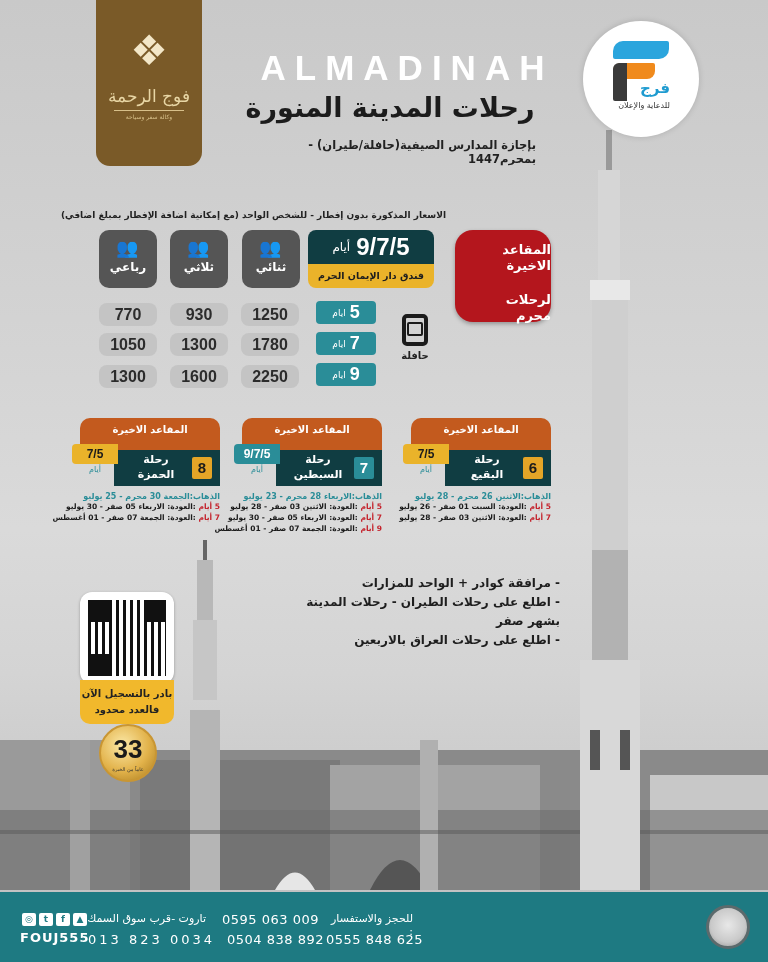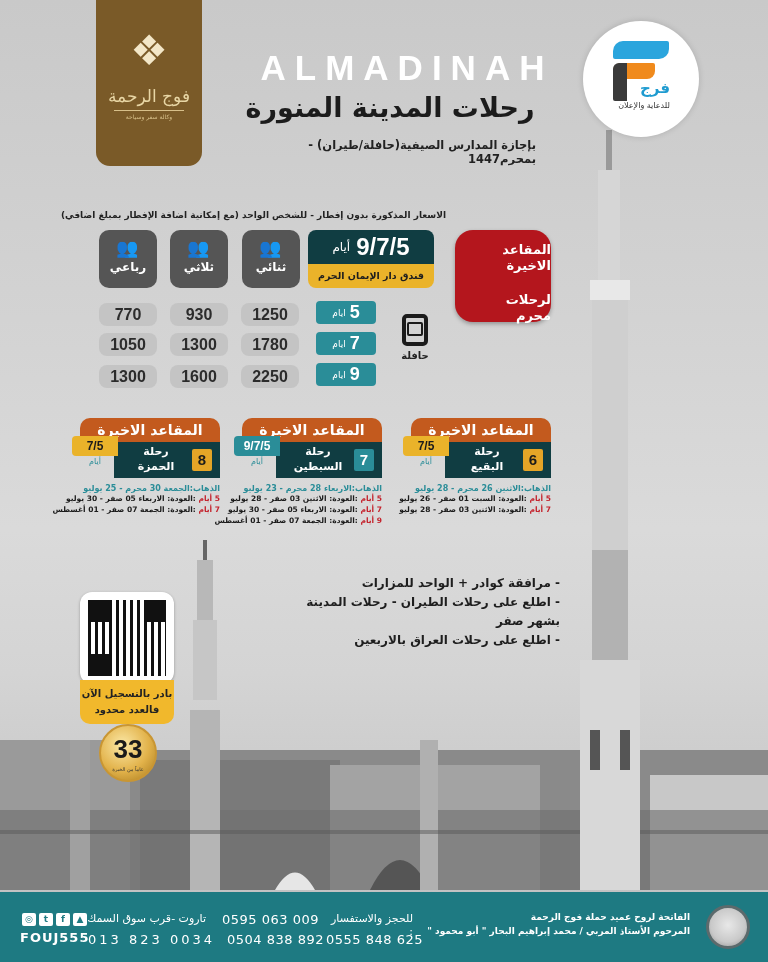--- a/index.html
+++ b/index.html
@@ -74,21 +74,21 @@
   .days-cell .n { font-family: "Liberation Sans", sans-serif; font-weight: bold; font-size: 18px; }
   .days-cell .u { font-size: 9px; }
 
   .bus { left: 390px; top: 314px; width: 36px; text-align: center; margin-left: 7px; }
   .bus .ic { width: 26px; height: 32px; border: 4px solid #1b1b1b; border-radius: 5px; margin: 0 auto; position: relative; }
   .bus .ic:after { content: ""; position: absolute; left: 1px; right: 1px; top: 4px; height: 10px; border: 2px solid #1b1b1b; border-radius: 2px; }
   .bus .lb { font-size: 10px; font-weight: bold; color: #222; margin-top: 4px; }
 
   
   .trip { top: 418px; width: 148px; }
-  .trip .hdr { margin-left: 8px; height: 24px; background: #c35a1e; border-radius: 10px 10px 0 0; color: #fff; font-size: 14px; font-weight: bold; text-align: center; line-height: 24px; }
+  .trip .hdr { margin-left: 8px; height: 32px; background: #c35a1e; border-radius: 10px 10px 0 0; color: #fff; font-size: 10px; font-weight: bold; text-align: center; line-height: 24px; }
   .trip .body { position: relative; height: 38px; }
   .trip .name { position: absolute; right: 0; top: 0; width: 106px; height: 36px; background: #103d42; color: #fff; }
   .trip .name .txt { position: absolute; right: 34px; top: 2px; font-size: 11px; font-weight: bold; line-height: 15px; text-align: center; width: 60px; }
   .trip .name .numbox { position: absolute; right: 8px; top: 7px; width: 20px; height: 22px; background: #e5a527; color: #1b1b1b; font-family: "Liberation Sans", sans-serif; font-weight: bold; font-size: 15px; text-align: center; line-height: 22px; border-radius: 2px; }
   .trip .name.teal .numbox { background: #2a8d98; color: #fff; }
   .trip .dur { position: absolute; left: 0; top: -6px; width: 46px; height: 20px; background: #eab32a; color: #1b1b1b; font-family: "Liberation Sans", sans-serif; font-weight: bold; font-size: 12px; text-align: center; line-height: 20px; border-radius: 4px 0 0 4px; }
   .trip .dur.teal { background: #2a8d98; color: #fff; }
   .trip .durlbl { position: absolute; left: 8px; top: 15px; width: 30px; text-align: center; font-size: 8px; color: #2a8d98; }
   .trip .go { margin-top: 4px; font-size: 8px; font-weight: bold; color: #2a8d98; text-align: right; white-space: nowrap; }
   .trip .ret { font-size: 7.5px; font-weight: bold; color: #1b1b1b; text-align: right; white-space: nowrap; line-height: 11px; }
@@ -301,24 +301,20 @@
   <div>بادر بالتسجيل الآن</div>
   <div>فالعدد محدود</div>
 </div>
 <div class="abs medal">
   <div class="n">33</div>
   <div class="s" dir="rtl">عاماً من الخبرة</div>
 </div>
 
 <div class="abs footer">
   <div class="photo"></div>
-  <div class="memorial" dir="rtl">
-    <div>الفاتحة لروح عميد حملة فوج الرحمة</div>
-    <div>المرحوم الأستاذ المربي / محمد إبراهيم البحار " أبو محمود "</div>
-  </div>
   <div class="lbl" dir="rtl">للحجز والاستفسار :</div>
   <div class="ph" style="left:326px;top:40px">0555 848 625</div>
   <div class="ph" style="left:222px;top:20px">0595 063 009</div>
   <div class="ph" style="left:227px;top:40px">0504 838 892</div>
   <div class="loc" dir="rtl">تاروت -قرب سوق السمك</div>
   <div class="ph" style="left:88px;top:40px;letter-spacing:3px">013 823 0034</div>
   <div class="social">
     <span>◎</span>
     <span>t</span>
     <span>f</span>

